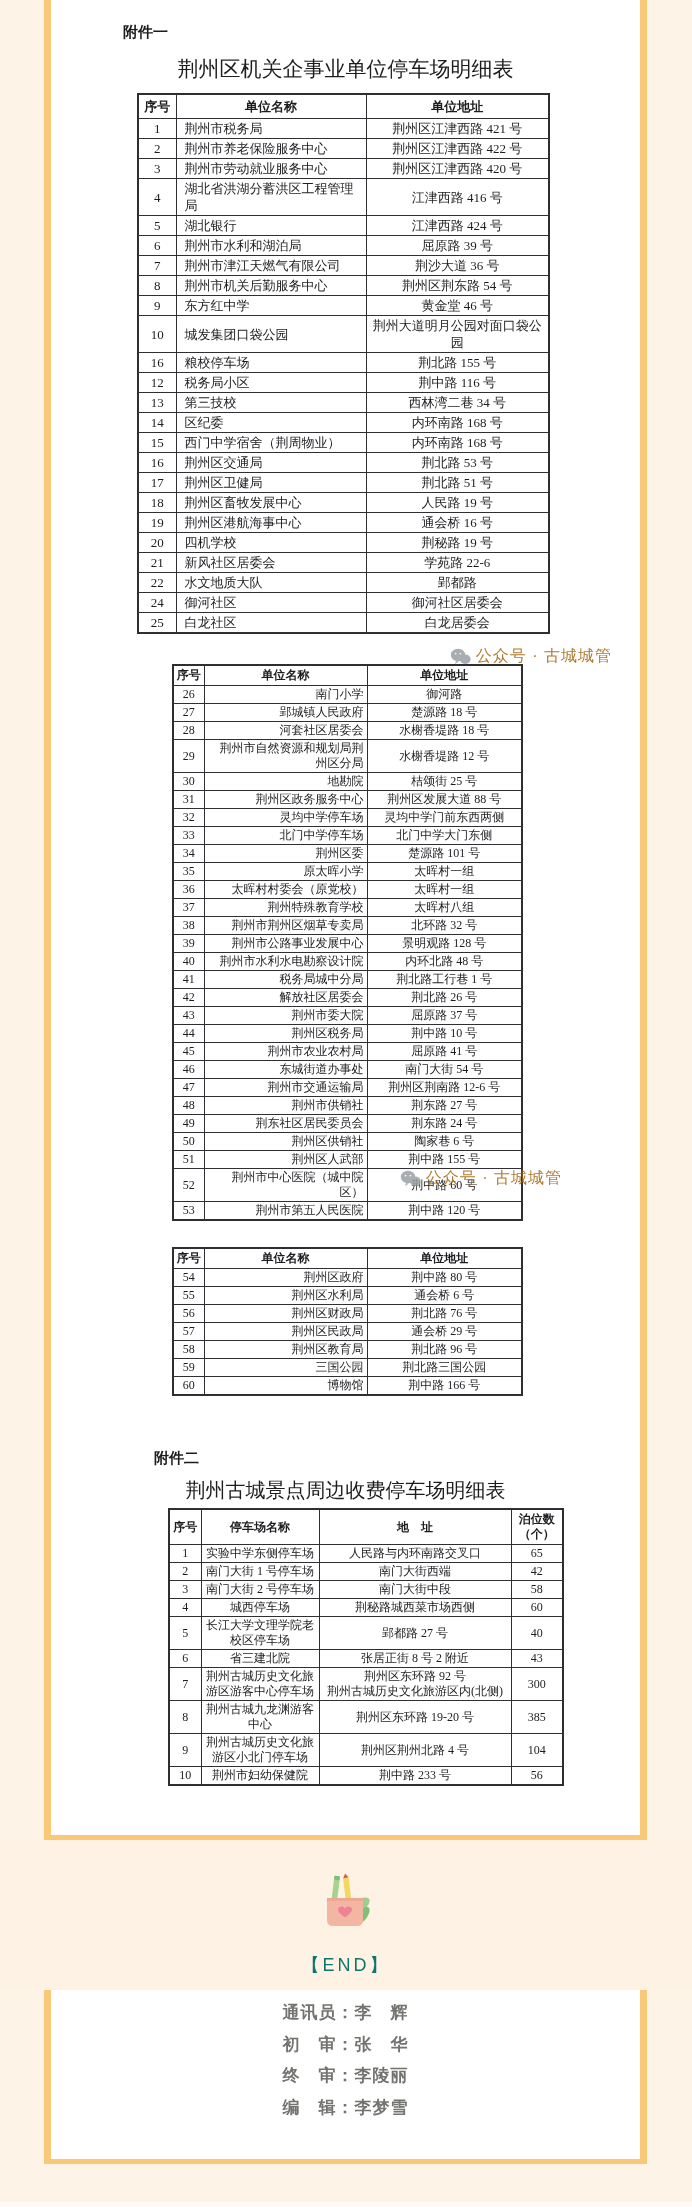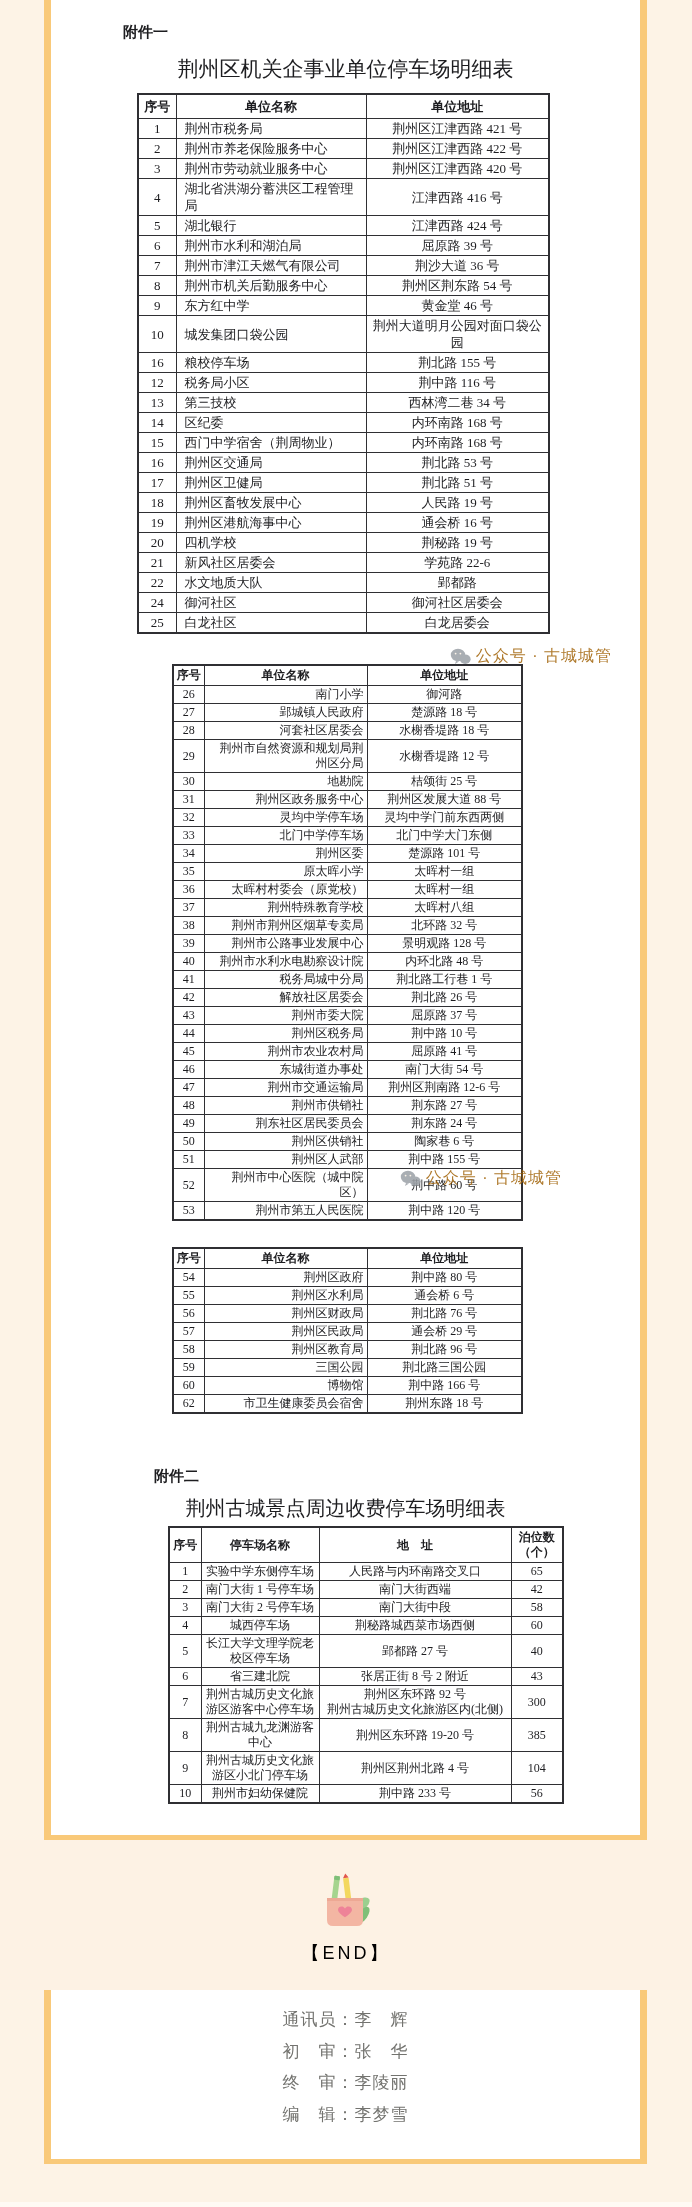--- a/index.html
+++ b/index.html
@@ -55,31 +55,31 @@
   .watermark{position:absolute;display:flex;align-items:center;gap:5px;
     color:#a16207;opacity:.85;font-size:16px;letter-spacing:1px;
     font-family:"Liberation Sans","DejaVu Sans",sans-serif;}
   .wm1{top:646px;right:28px;}
   .wm2{top:1168px;right:78px;}
   .watermark svg{display:block;}
 
   
   .end-band{height:150px;background:#fdf2e4;text-align:center;overflow:hidden;}
   .pen-holder{margin-top:32px;display:inline-block;}
-  .end-label{font-size:18px;letter-spacing:3px;color:#000000;line-height:22px;margin-top:8px;}
+  .end-label{font-size:18px;letter-spacing:3px;color:#0f766e;line-height:22px;margin-top:20px;}
 
   
   .credits-card{
     margin:0 45px 0 44px;background:#fff;
     border-left:7px solid #f9c979;border-right:7px solid #f9c979;border-bottom:5px solid #f9c979;
     height:169px;overflow:hidden;box-sizing:content-box;
   }
   .credit-line{display:block;text-align:center;color:#73736f;font-size:17px;
     line-height:31.5px;letter-spacing:1px;}
-  .credits-inner{padding-top:14px;}
+  .credits-inner{padding-top:7px;font-weight:bold;}
 
   
   .footer-cream{height:38px;background:#fdf3e6;}
   .footer-pale{height:27px;background:#fffaf4;}
 </style>
 </head>
 <body>
 
 <div class="doc-card">
 
@@ -447,25 +447,20 @@
         </tr>
         <tr>
           <td>59</td>
           <td>三国公园</td>
           <td>荆北路三国公园</td>
         </tr>
         <tr>
           <td>60</td>
           <td>博物馆</td>
           <td>荆中路 166 号</td>
-        </tr>
-        <tr>
-          <td>62</td>
-          <td>市卫生健康委员会宿舍</td>
-          <td>荆州东路 18 号</td>
         </tr>
       </tbody>
   </table>
 
   <div class="att-label second">附件二</div>
   <h1 class="doc-title second">荆州古城景点周边收费停车场明细表</h1>
 
   <table class="t t4">
     <colgroup>
         <col class="c1">

